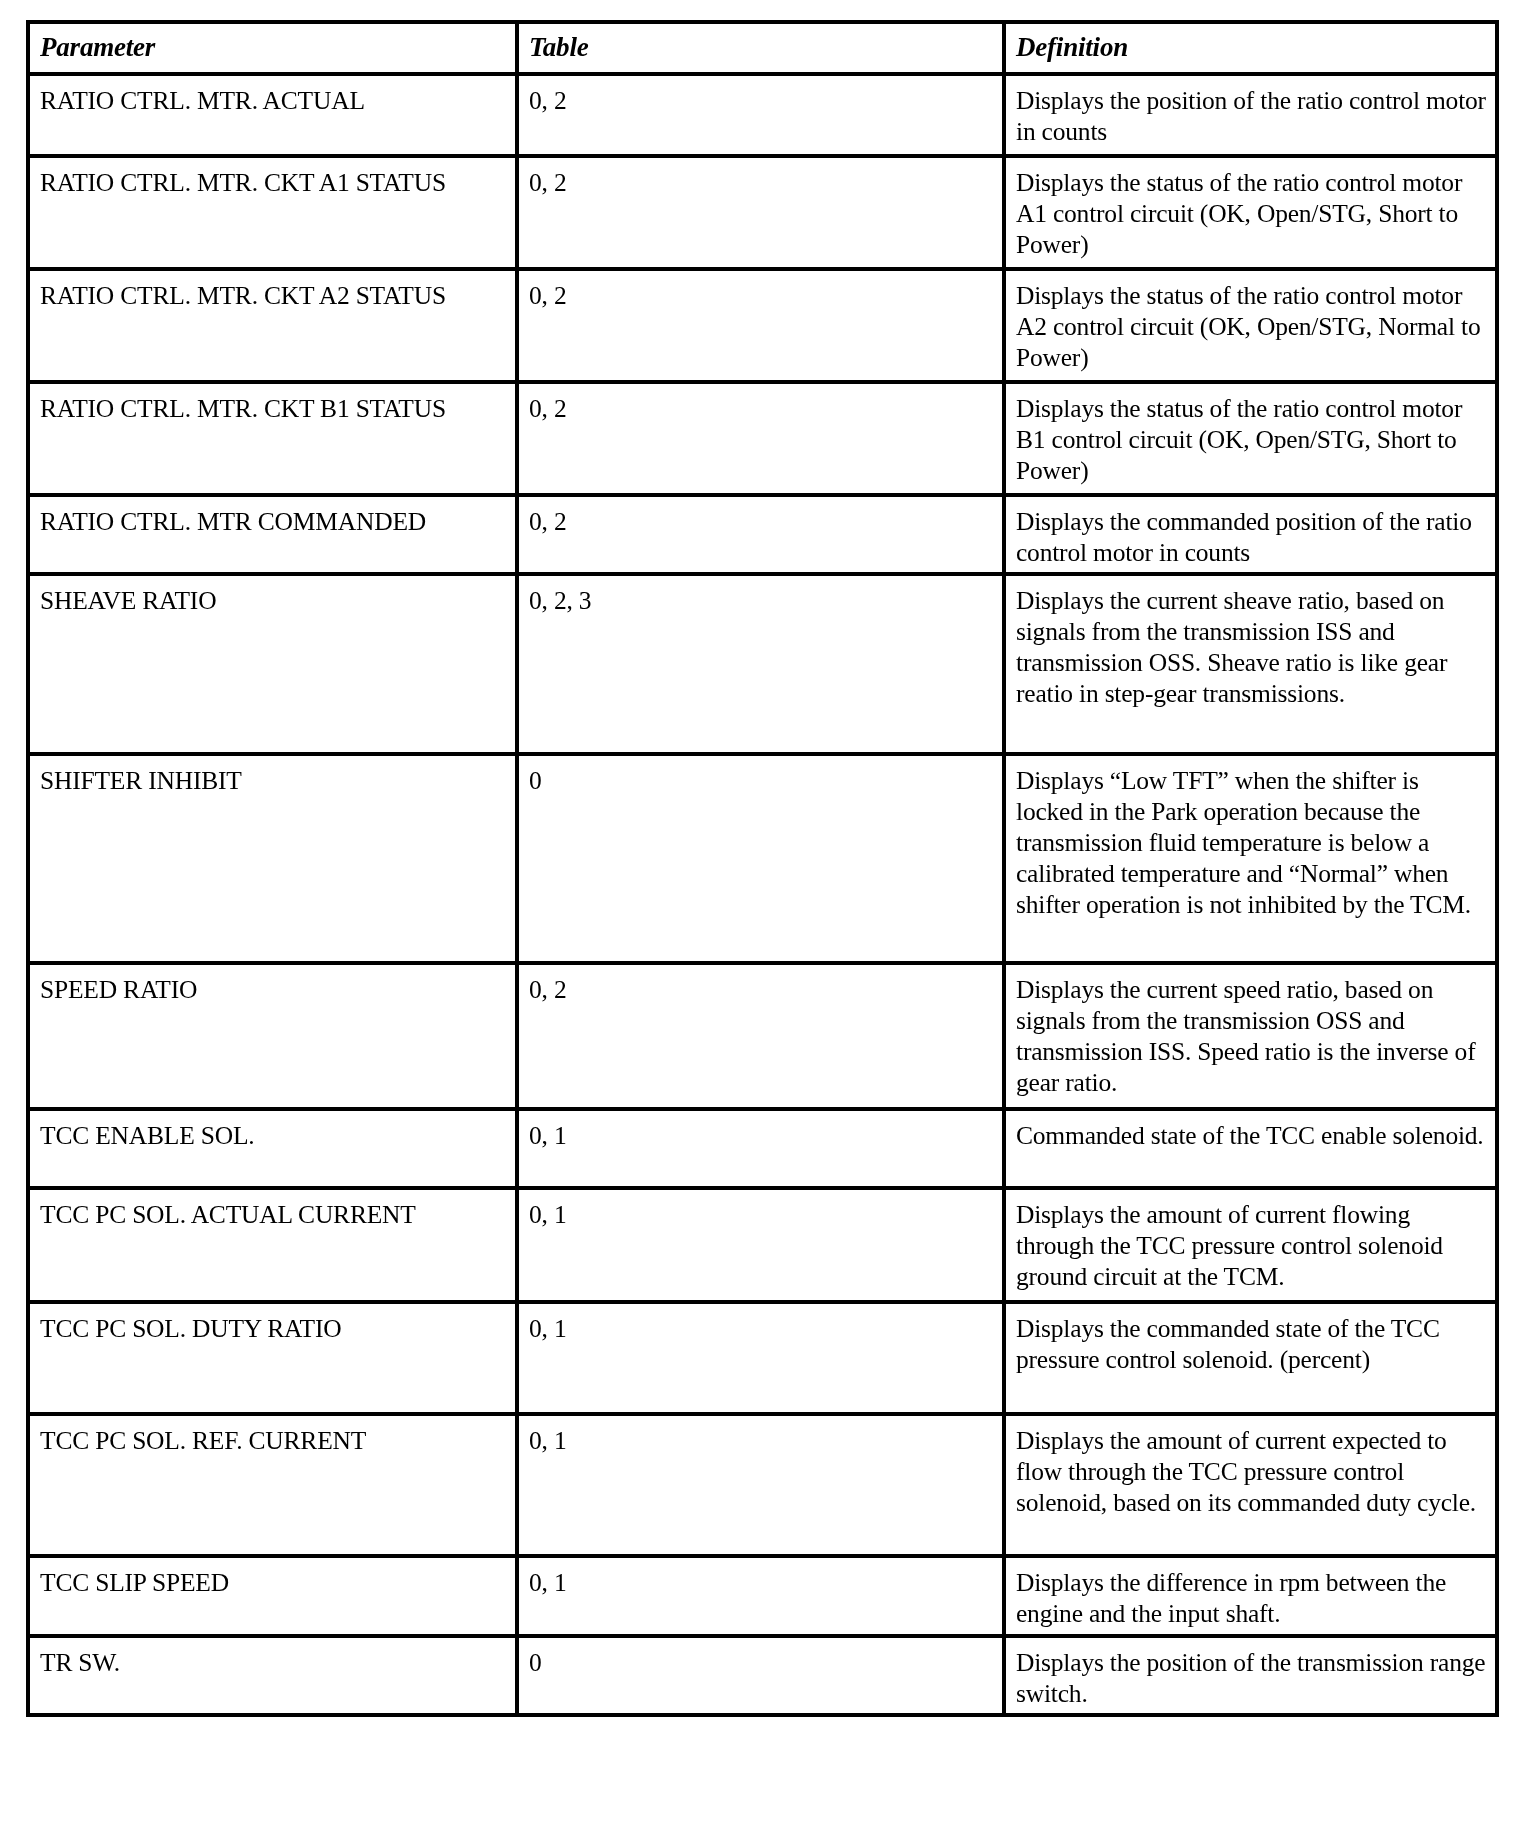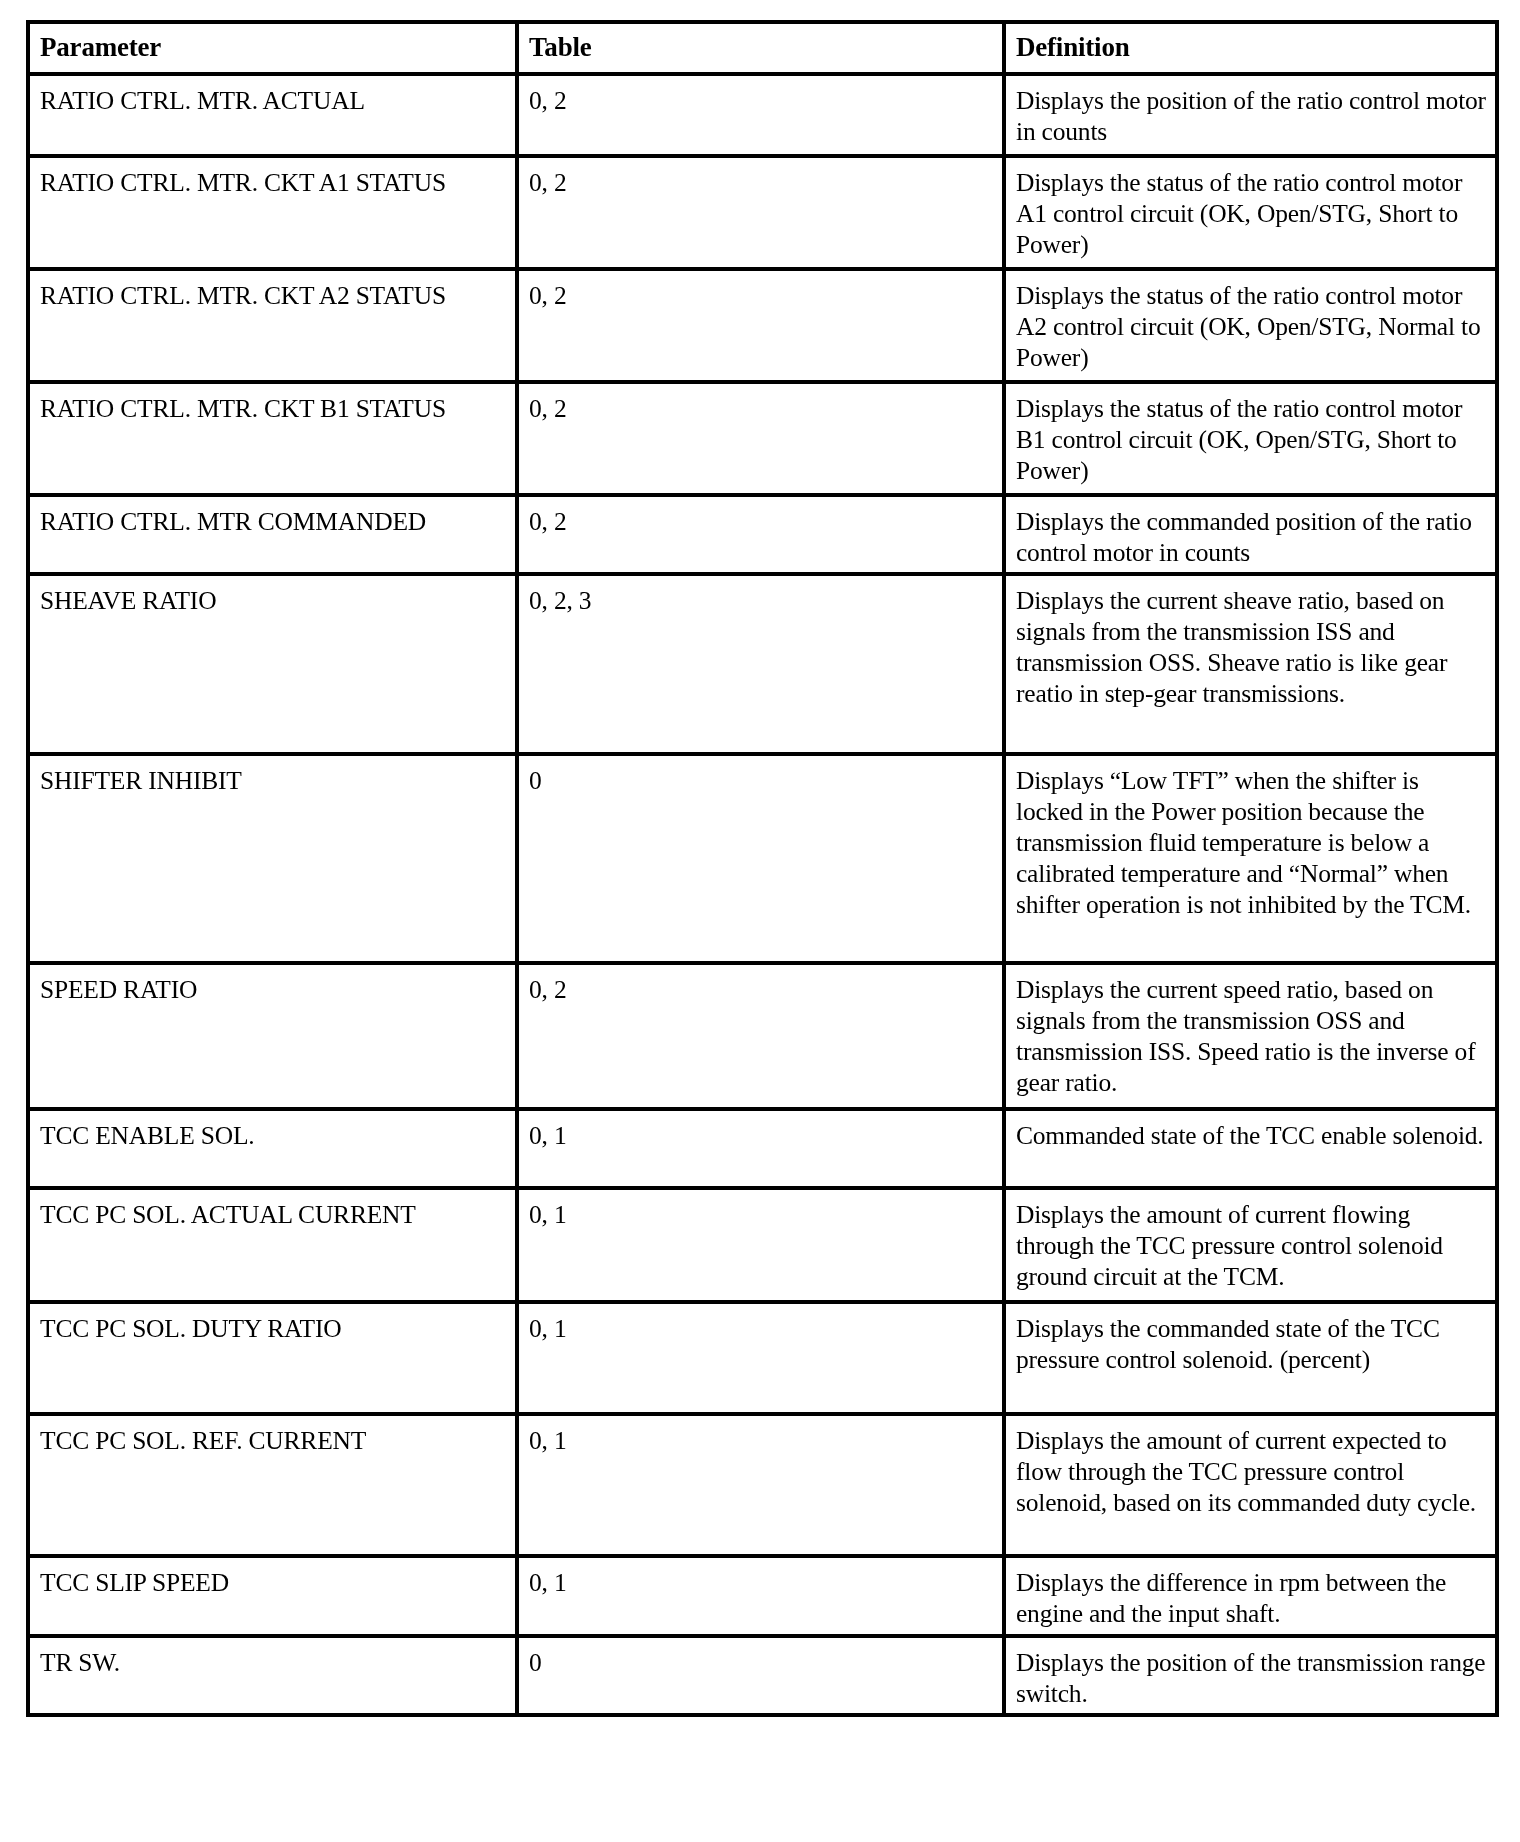--- a/index.html
+++ b/index.html
@@ -14,21 +14,21 @@
   table.params col.c2 { width: 487px; }
   table.params col.c3 { width: 493px; }
   table.params th, table.params td {
     border: 4px solid #000;
     vertical-align: top; text-align: left;
     padding: 9px 6px 4px 10px;
     font-size: 25.5px; line-height: 31px;
     box-sizing: border-box;
     letter-spacing: -0.2px;
   }
-  table.params th { font-weight: bold; font-size: 27px; padding-top: 8px; }
+  table.params th { font-weight: bold; font-size: 27px; padding-top: 8px; font-style: italic; }
   table.params td.def { padding-right: 4px; }
   tr.hdr { height: 52px; }
 </style>
 </head>
 <body>
 
 <table class="params">
   <colgroup>
       <col class="c1">
       <col class="c2">
@@ -68,21 +68,21 @@
       <td class="def">Displays the commanded position of the ratio control motor in counts</td>
     </tr>
     <tr style="height:180px">
       <td>SHEAVE RATIO</td>
       <td>0, 2, 3</td>
       <td class="def">Displays the current sheave ratio, based on signals from the transmission ISS and transmission OSS. Sheave ratio is like gear reatio in step-gear transmissions.</td>
     </tr>
     <tr style="height:209px">
       <td>SHIFTER INHIBIT</td>
       <td>0</td>
-      <td class="def">Displays “Low TFT” when the shifter is locked in the Power position because the transmission fluid temperature is below a calibrated temperature and “Normal” when shifter operation is not inhibited by the TCM.</td>
+      <td class="def">Displays “Low TFT” when the shifter is locked in the Park operation because the transmission fluid temperature is below a calibrated temperature and “Normal” when shifter operation is not inhibited by the TCM.</td>
     </tr>
     <tr style="height:146px">
       <td>SPEED RATIO</td>
       <td>0, 2</td>
       <td class="def">Displays the current speed ratio, based on signals from the transmission OSS and transmission ISS. Speed ratio is the inverse of gear ratio.</td>
     </tr>
     <tr style="height:79px">
       <td>TCC ENABLE SOL.</td>
       <td>0, 1</td>
       <td class="def">Commanded state of the TCC enable solenoid.</td>

